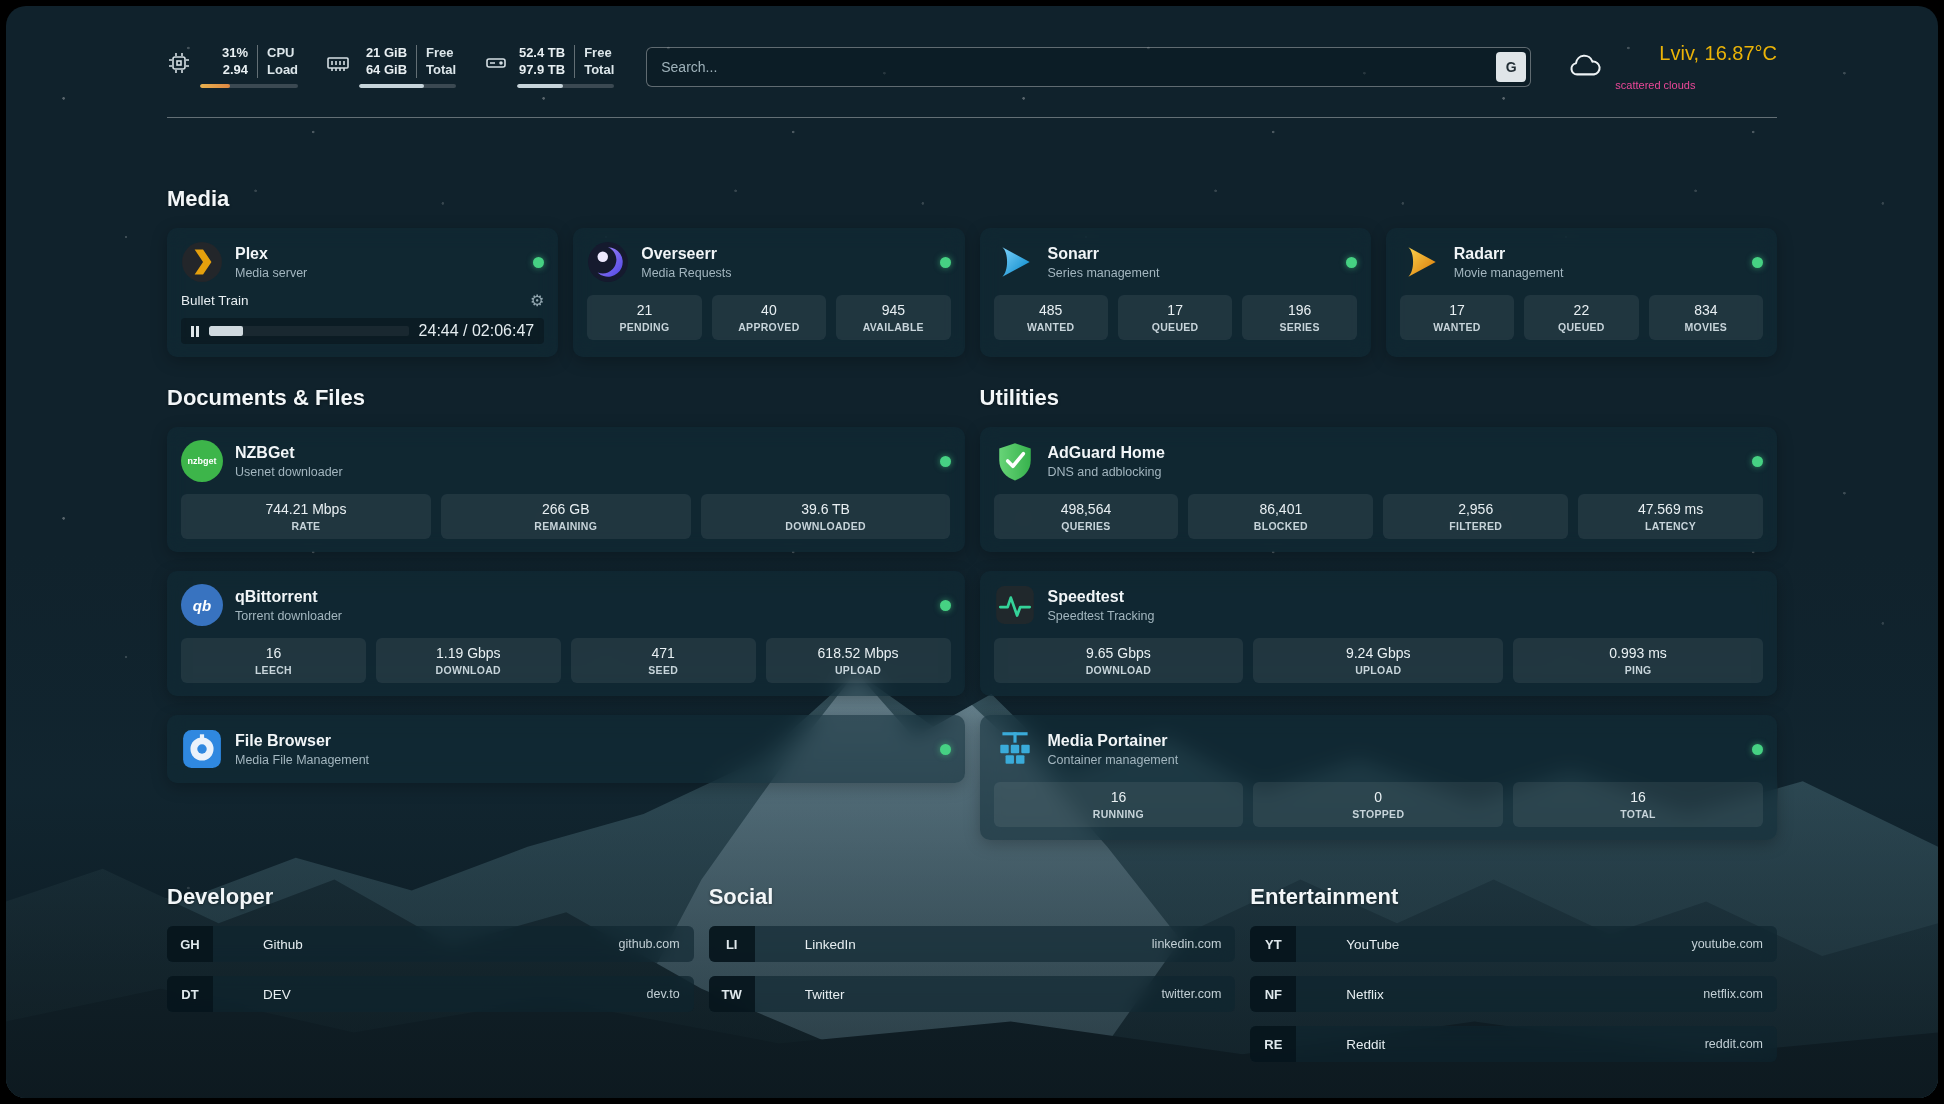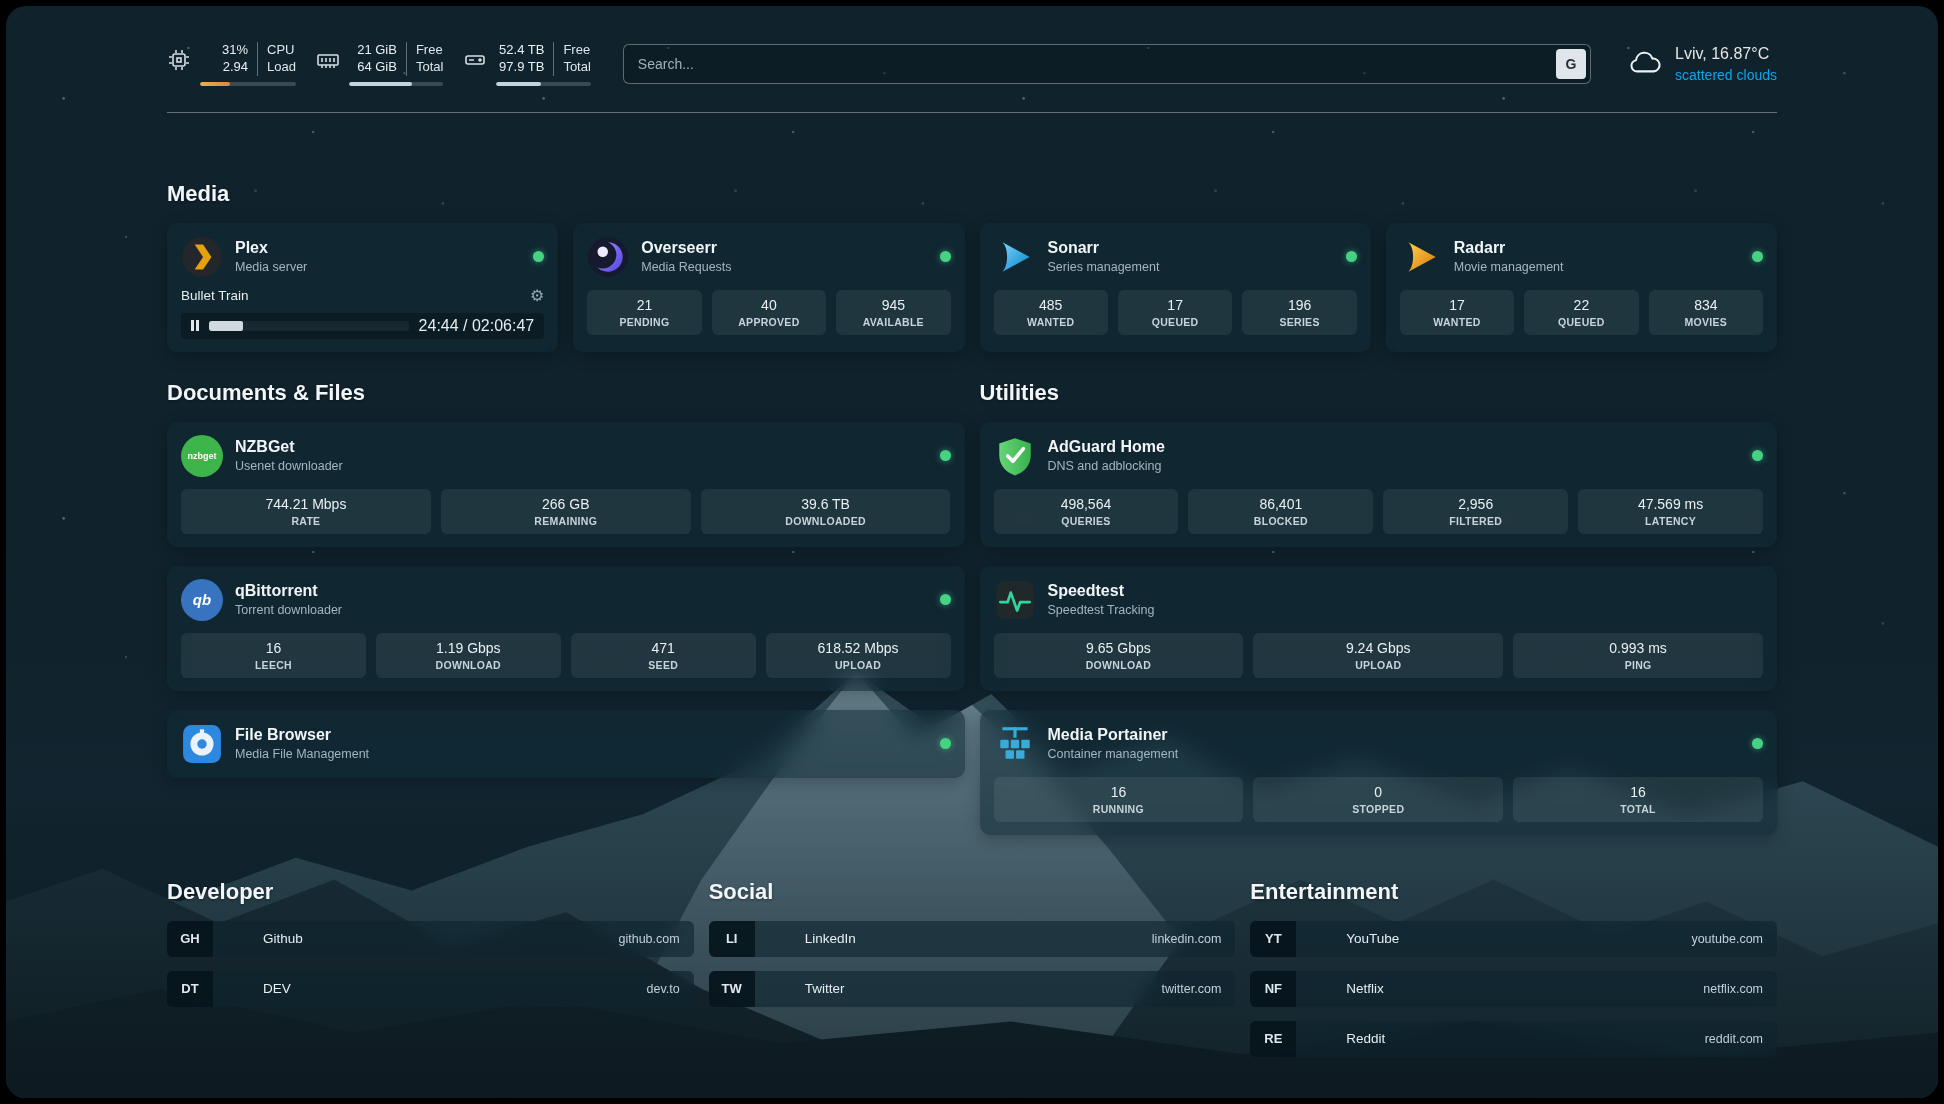--- a/index.html
+++ b/index.html
@@ -29,43 +29,43 @@
     clip-path:polygon(55% 100%,61% 85%,67% 80%,72% 84%,77% 80%,83% 85%,88% 82%,94% 87%,100% 84%,100% 100%); }
   .mtn-front { background:#14232b;
     clip-path:polygon(0% 100%,0% 93%,8% 90%,18% 94%,28% 91%,40% 95%,52% 93%,64% 96%,76% 93%,88% 96%,100% 94%,100% 100%); }
   .haze { background:linear-gradient(180deg,rgba(19,42,53,0) 50%,rgba(19,42,53,.35) 72%,rgba(8,18,23,.55) 100%); }
 
   
   .content { position:relative; z-index:2; width:1610px; margin:0 auto; color:#eef3f5; }
 
   
   .topbar { display:flex; align-items:center; margin-top:36px; }
-  .sys-group { display:flex; gap:20px; align-items:center; }
+  .sys-group { display:flex; gap:28px; align-items:center;font-weight:bold; }
   .sys-widget { display:flex; gap:9px; }
   .sys-icon { width:24px; height:24px; margin-top:6px; flex:none; }
   .sys-icon svg { width:100%; height:100%; }
   .sys-body { display:flex; flex-direction:column; gap:6px; }
   .sys-row { display:flex; gap:9px; align-items:center; }
   .sys-col { display:flex; flex-direction:column; font-size:13px; line-height:1.3; color:#e8eff2; }
   .sys-col.vals { align-items:flex-end; min-width:48px; }
   .sys-col.labels { color:#dce6ea; }
   .sys-sep { width:1px; align-self:stretch; background:rgba(255,255,255,.35); }
   .sys-track { height:4px; border-radius:2px; background:rgba(255,255,255,.18); overflow:hidden; }
   .sys-fill { height:100%; background:#c6d4da; border-radius:2px; }
   .sys-fill.cpu { background:linear-gradient(90deg,#e8b14e,#dd8743); }
 
   .search-wrap { position:relative; flex:1; margin:0 36px 0 32px; }
   .search-input { width:100%; height:40px; background:rgba(8,22,29,.40); border:1px solid rgba(255,255,255,.35); border-radius:6px; color:#e8eff2; padding:0 48px 0 14px; font-size:14px; font-family:"Liberation Sans",sans-serif; outline:none; }
   .search-input::placeholder { color:#9fb2ba; }
   .search-btn { position:absolute; right:5px; top:5px; width:30px; height:30px; border:none; border-radius:4px; background:#dfe5e8; color:#222e35; font-weight:700; font-size:14px; cursor:pointer; font-family:"Liberation Sans",sans-serif; }
 
   .weather { display:flex; align-items:center; gap:12px; }
   .weather-icon { width:36px; height:28px; }
-  .weather-line1 { font-size:16px; color:#e5e5e5; }
-  .weather-line2 { font-size:14px; color:#0ea5e9; margin-top:4px; }
+  .weather-line1 { font-size:20px; color:#eab308;margin-left:44px; }
+  .weather-line2 { font-size:11px; color:#ec4899; margin-top:14px; }
 
   .rule { height:1px; background:rgba(255,255,255,.35); margin-top:26px; }
 
   
   h2.sec-title { font-size:22px; font-weight:700; color:#f2f6f8; margin:0 0 16px; text-shadow:0 1px 3px rgba(0,0,0,.4); }
   .section-media { margin-top:68px; }
   .media-row { display:grid; grid-template-columns:repeat(4,1fr); gap:15px; }
   .two-col { display:grid; grid-template-columns:1fr 1fr; gap:15px; margin-top:28px; }
   .col-stack { display:flex; flex-direction:column; gap:19px; }
 

